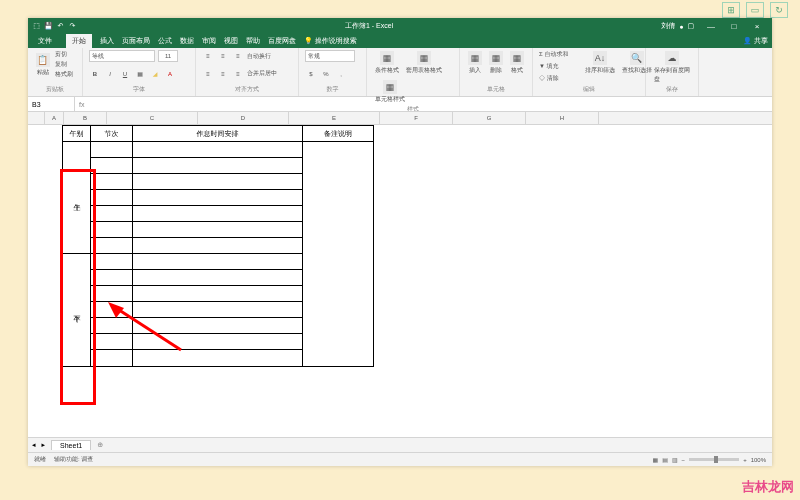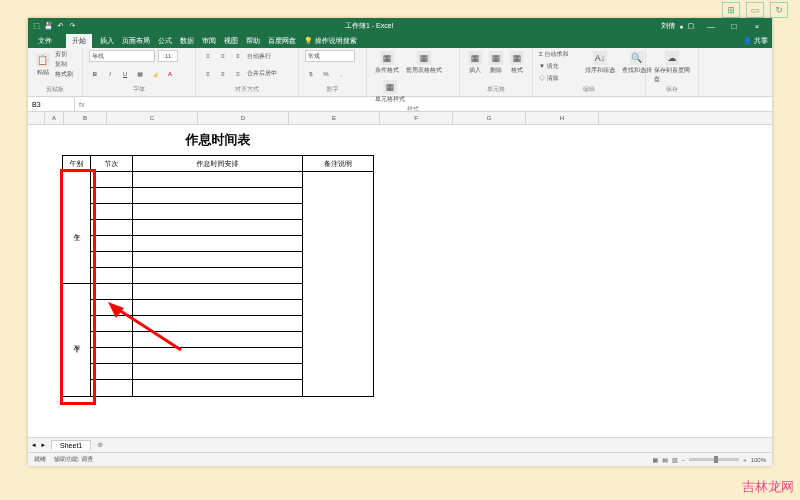--- a/index.html
+++ b/index.html
@@ -45,21 +45,21 @@
 .highlight{position:absolute;border:3px solid #ff0000;left:32px;top:44px;width:30px;height:230px;pointer-events:none}
 .arrow{position:absolute;left:78px;top:175px;pointer-events:none}
 .arrow svg{width:80px;height:60px}
 .sheet-tabs{height:14px;border-top:1px solid #d4d4d4;background:#f3f3f3;display:flex;align-items:center;font-size:7px;padding:0 4px;gap:6px}
 .sheet-tab{background:#fff;border:1px solid #ccc;border-bottom:none;padding:1px 8px}
 .plus{color:#888}
 .statusbar{height:13px;background:#f3f3f3;border-top:1px solid #d4d4d4;display:flex;align-items:center;font-size:6px;padding:0 6px;color:#555}
 .viewbtns{margin-left:auto;display:flex;gap:4px;align-items:center}
 .zoom-slider{width:50px;height:3px;background:#ccc;position:relative}
 .zoom-thumb{width:4px;height:7px;background:#888;position:absolute;left:50%;top:-2px}
-.watermark{position:absolute;right:6px;bottom:4px;color:#e84b8a;font-size:13px;font-weight:normal}
+.watermark{position:absolute;right:6px;bottom:4px;color:#e84b8a;font-size:13px;font-weight:bold}
 .top-icons{position:absolute;right:12px;top:2px;display:flex;gap:6px}
 .top-icons span{width:16px;height:14px;border:1px solid #9fd4b8;display:flex;align-items:center;justify-content:center;color:#5ba77f;font-size:9px}
 .colw-a{width:18px}.colw-b{width:42px}.colw-c{width:90px}.colw-d{width:90px}.colw-e{width:90px}.colw-rest{width:72px}
 </style>
 </head>
 <body>
 
 <div class="top-icons">
   <span>⊞</span>
   <span>▭</span>
@@ -240,21 +240,20 @@
       <div class="ch colw-b">B</div>
       <div class="ch colw-c">C</div>
       <div class="ch colw-d">D</div>
       <div class="ch colw-e">E</div>
       <div class="ch colw-rest">F</div>
       <div class="ch colw-rest">G</div>
       <div class="ch colw-rest">H</div>
     </div>
     <div class="gridbody">
       <div class="schedule">
-        <div class="sched-title">作息时间表</div>
         <div class="sched-table">
           <div class="srow" style="height:16px">
             <div class="scell c1">午别</div>
             <div class="scell c2">节次</div>
             <div class="scell c3">作息时间安排</div>
             <div class="scell c4">备注说明</div>
           </div>
           <div class="srow">
             <div class="scell c1" style="height:112px;writing-mode:vertical-rl">上午</div>
             <div style="display:flex;flex-direction:column">

